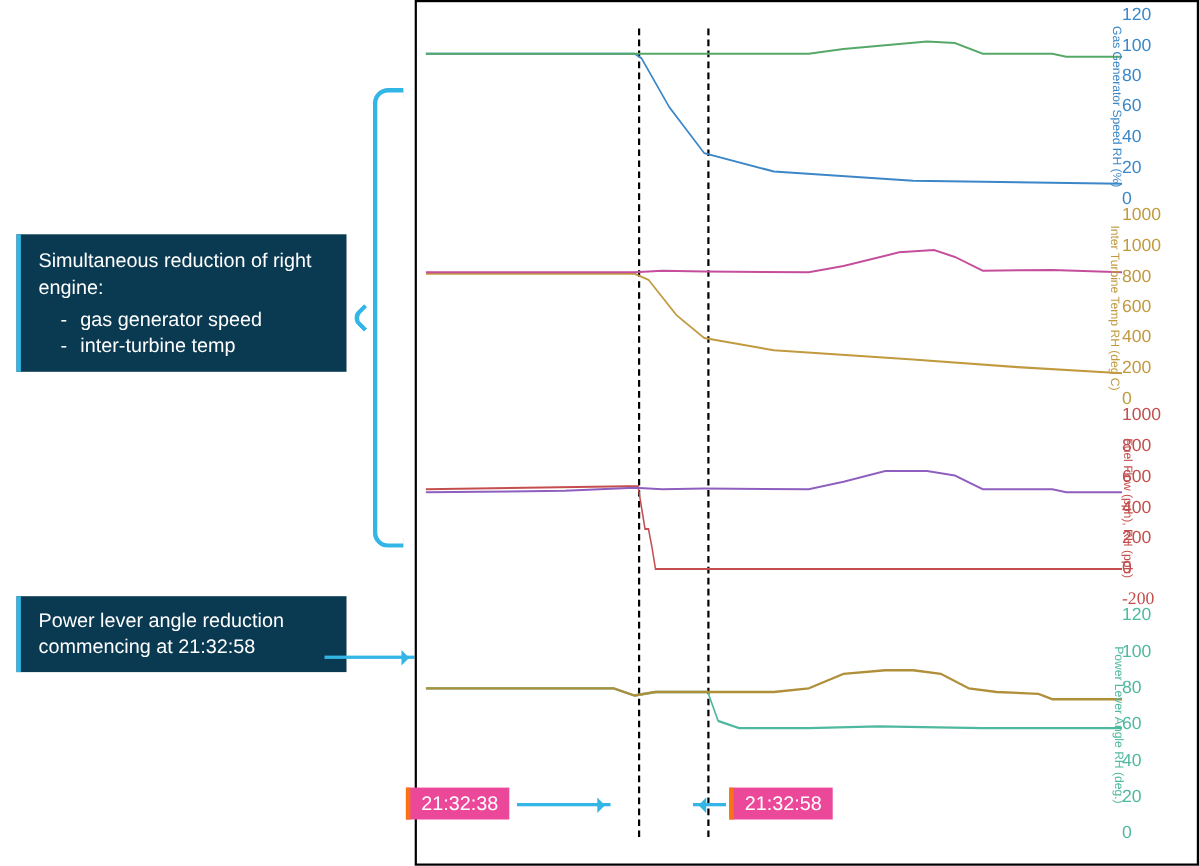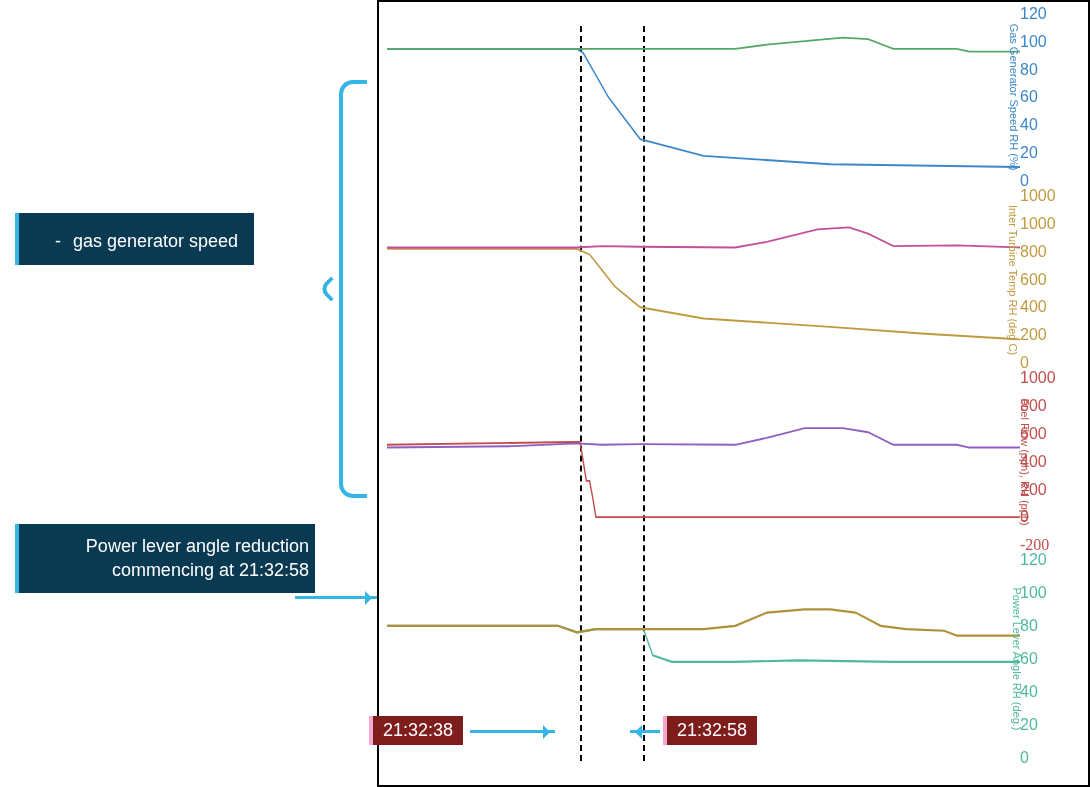--- a/index.html
+++ b/index.html
@@ -66,29 +66,29 @@
     position: absolute;
     background: #0a3a52;
     color: #fff;
     font-size: 18px;
     line-height: 1.35;
     padding: 12px 16px;
     border-left: 4px solid #33b5e5;
     max-width: 300px;
   }
   .callout ul { margin: 4px 0 0 0; padding-left: 20px; list-style: none; }
-  .callout li { position: relative; padding-left: 18px; text-align: center; }
+  .callout li { position: relative; padding-left: 18px; }
   .callout li::before { content: "-"; position: absolute; left: 0; }
   .label-box {
     position: absolute;
-    background: #7f1d1d;
+    background: #ec4899;
     color: #fff;
     font-size: 18px;
     padding: 4px 10px;
-    border-left: 4px solid #f9a8d4;
+    border-left: 4px solid #f97316;
   }
   .arrow {
     position: absolute;
     background: #33b5e5;
     height: 3px;
   }
   .arrow::after {
     content: "";
     position: absolute;
     right: -2px;
@@ -106,26 +106,28 @@
     position: absolute;
     border: 4px solid #33b5e5;
     border-right: none;
     border-radius: 14px 0 0 14px;
   }
 </style>
 </head>
 <body>
 
 <div class="callout" style="left:15px; top:213px;">
+  <div>Simultaneous reduction of right engine:</div>
   <ul>
     <li>gas generator speed</li>
+    <li>inter-turbine temp</li>
   </ul>
 </div>
 
-<div class="callout" style="left:15px; top:524px; padding:10px 6px;text-align:right;">
+<div class="callout" style="left:15px; top:542px; padding:10px 16px;">
   <div>Power lever angle reduction commencing at 21:32:58</div>
 </div>
 
 <div class="arrow" style="left:295px; top:596px; width:82px;"></div>
 
 <div class="brace" style="left:339px; top:80px; width:28px; height:418px;"></div>
 <div style="position:absolute; left:322px; top:280px; width:18px; height:18px; border-top:4px solid #33b5e5; border-left:4px solid #33b5e5; border-radius:10px 0 0 0; transform:rotate(-45deg);"></div>
 
 <div class="chart-frame">
   <div class="plot-area">

